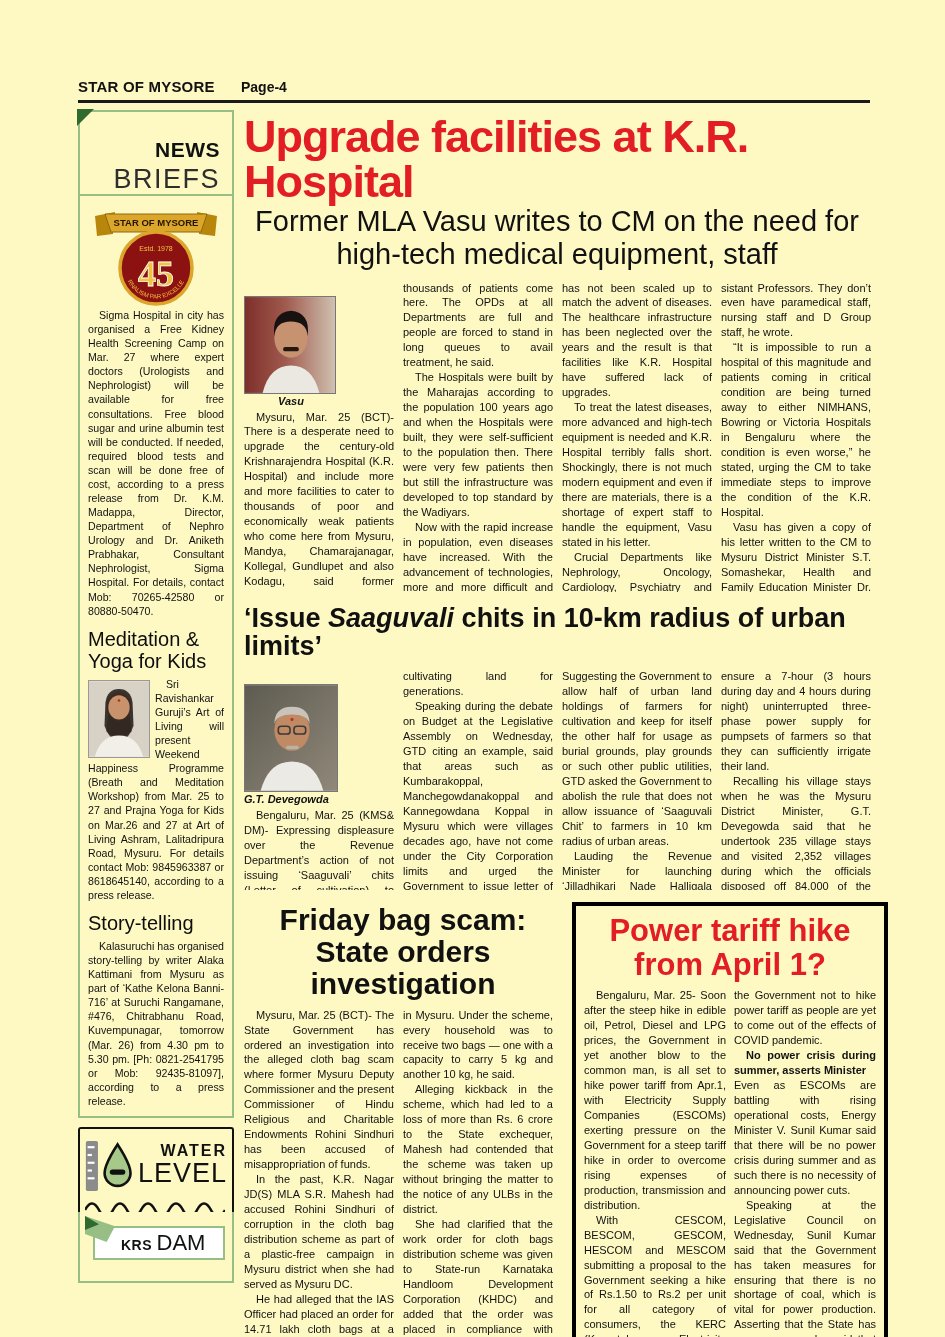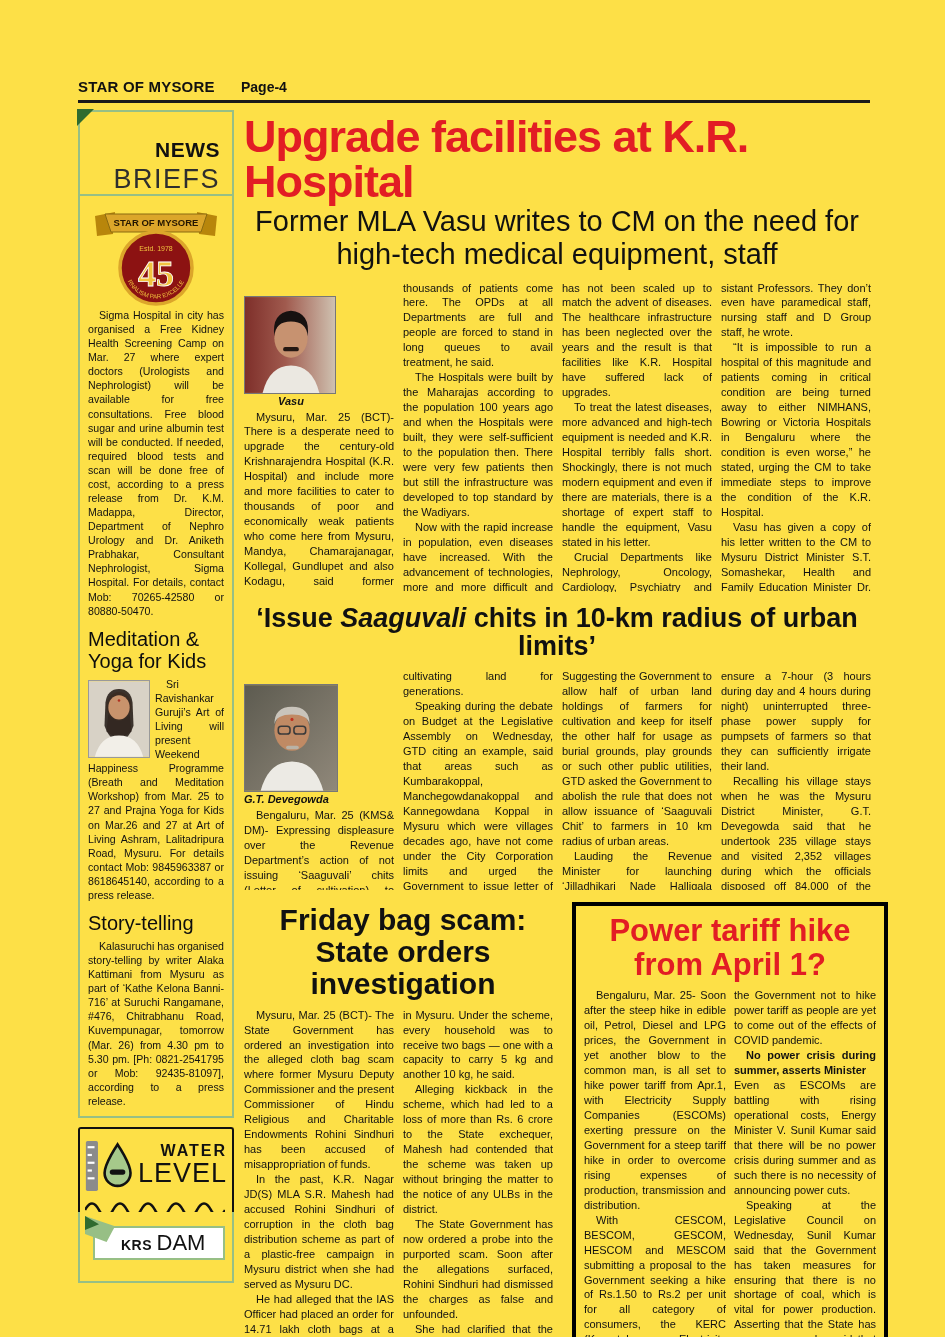--- a/index.html
+++ b/index.html
@@ -3,21 +3,21 @@
 <meta charset="utf-8">
 <style>
   :root{
     --headline-red:#e21d24;
     --green:#97bf85;
     --fold-green:#2f6b2f;
     --ink:#111;
   }
   *{box-sizing:border-box;margin:0;padding:0;}
   body{background:#f4f4f2;font-family:"Liberation Sans",sans-serif;color:var(--ink);}
-  .page{width:945px;height:1337px;background:#fde047;margin:0 auto;position:relative;
+  .page{width:945px;height:1337px;background:#fef9c3;margin:0 auto;position:relative;
         padding:78px 75px 26px 78px;overflow:hidden;}
   
   .masthead{display:flex;align-items:baseline;border-bottom:3px solid #1a1a1a;padding-bottom:5px;}
   .masthead .mh-title{font-size:15px;font-weight:700;width:163px;letter-spacing:.2px;}
   .masthead .mh-date{font-size:15px;font-weight:700;flex:1;}
   .masthead .mh-page{font-size:14px;font-weight:700;}
   
   .content{display:flex;gap:10px;padding-top:7px;}
   .sidebar{width:156px;flex-shrink:0;}
   .mainarea{flex:1;min-width:0;}
@@ -55,21 +55,21 @@
   .subhead{font-size:29px;font-weight:400;text-align:center;line-height:1.13;margin:0 6px 10px;}
   .cols{display:flex;gap:9px;}
   .col{width:150px;flex-shrink:0;overflow:hidden;}
   .col p{font-size:11px;line-height:1.36;text-align:justify;text-indent:12px;}
   .col.cont p:first-child{text-indent:0;}
   .kr-cols{height:311px;}
   .saag-cols{height:221px;}
   .photo-wrap{float:left;width:94px;margin:15px 6px 2px 0;}
   .photo-wrap svg{display:block;border:1px solid #777;}
   .photo-caption{font-size:11px;font-weight:700;font-style:italic;text-align:center;padding:1px 0;}
-  .h2-black{font-size:27px;font-weight:700;text-align:center;line-height:1.05;margin:12px 0 9px;}
+  .h2-black{font-size:27px;font-weight:700;line-height:1.05;margin:12px 0 9px;}
   .h2-black .ital{font-style:italic;}
   .bottom-row{display:flex;gap:10px;margin-top:12px;height:496px;}
   .cloth{width:318px;flex-shrink:0;}
   .cloth h2{font-size:30px;font-weight:700;text-align:center;line-height:1.06;margin:2px 8px 8px;}
   .cloth .cols{height:418px;}
   .power{flex:1;border:4px solid #000;padding:6px 8px 8px;}
   .power h2{font-size:31px;font-weight:800;color:var(--headline-red);text-align:center;line-height:1.1;margin:2px 10px 6px;}
   .power .cols{gap:8px;height:398px;}
   .power .col{width:142px;}
   .power-subhead{font-size:11px;font-weight:700;text-indent:14px;text-align:justify;line-height:1.36;}
@@ -278,21 +278,20 @@
           <h2>Friday bag scam: State orders investigation</h2>
           <div class="cols">
             <div class="col">
                 <p>Mysuru, Mar. 25 (BCT)- The State Government has ordered an investigation into the alleged cloth bag scam where former Mysuru Deputy Commissioner and the present Commissioner of Hindu Religious and Charitable Endowments Rohini Sindhuri has been accused of misappropriation of funds.</p>
                 <p>In the past, K.R. Nagar JD(S) MLA S.R. Mahesh had accused Rohini Sindhuri of corruption in the cloth bag distribution scheme as part of a plastic-free campaign in Mysuru district when she had served as Mysuru DC.</p>
                 <p>He had alleged that the IAS Officer had placed an order for 14.71 lakh cloth bags at a price of Rs. 52 a piece, which amounted to Rs. 7.65 crore, meant for distribution to households in all Urban Local Bodies (ULBs) of the district, including Mysuru City Corporation (MCC).</p>
               </div>
             <div class="col cont">
                 <p>in Mysuru. Under the scheme, every household was to receive two bags — one with a capacity to carry 5 kg and another 10 kg, he said.</p>
                 <p>Alleging kickback in the scheme, which had led to a loss of more than Rs. 6 crore to the State exchequer, Mahesh had contended that the scheme was taken up without bringing the matter to the notice of any ULBs in the district.</p>
-                <p>The State Government has now ordered a probe into the purported scam. Soon after the allegations surfaced, Rohini Sindhuri had dismissed the charges as false and unfounded.</p>
                 <p>She had clarified that the work order for cloth bags distribution scheme was given to State-run Karnataka Handloom Development Corporation (KHDC) and added that the order was placed in compliance with Karnataka Transparency in Public Procurements (KTPP) Act.</p>
               </div>
           </div>
         </article>
 
         <article class="power">
           <h2>Power tariff hike from April 1?</h2>
           <div class="cols">
             <div class="col">
                 <p>Bengaluru, Mar. 25- Soon after the steep hike in edible oil, Petrol, Diesel and LPG prices, the Government in yet another blow to the common man, is all set to hike power tariff from Apr.1, with Electricity Supply Companies (ESCOMs) exerting pressure on the Government for a steep tariff hike in order to overcome rising expenses of production, transmission and distribution.</p>

